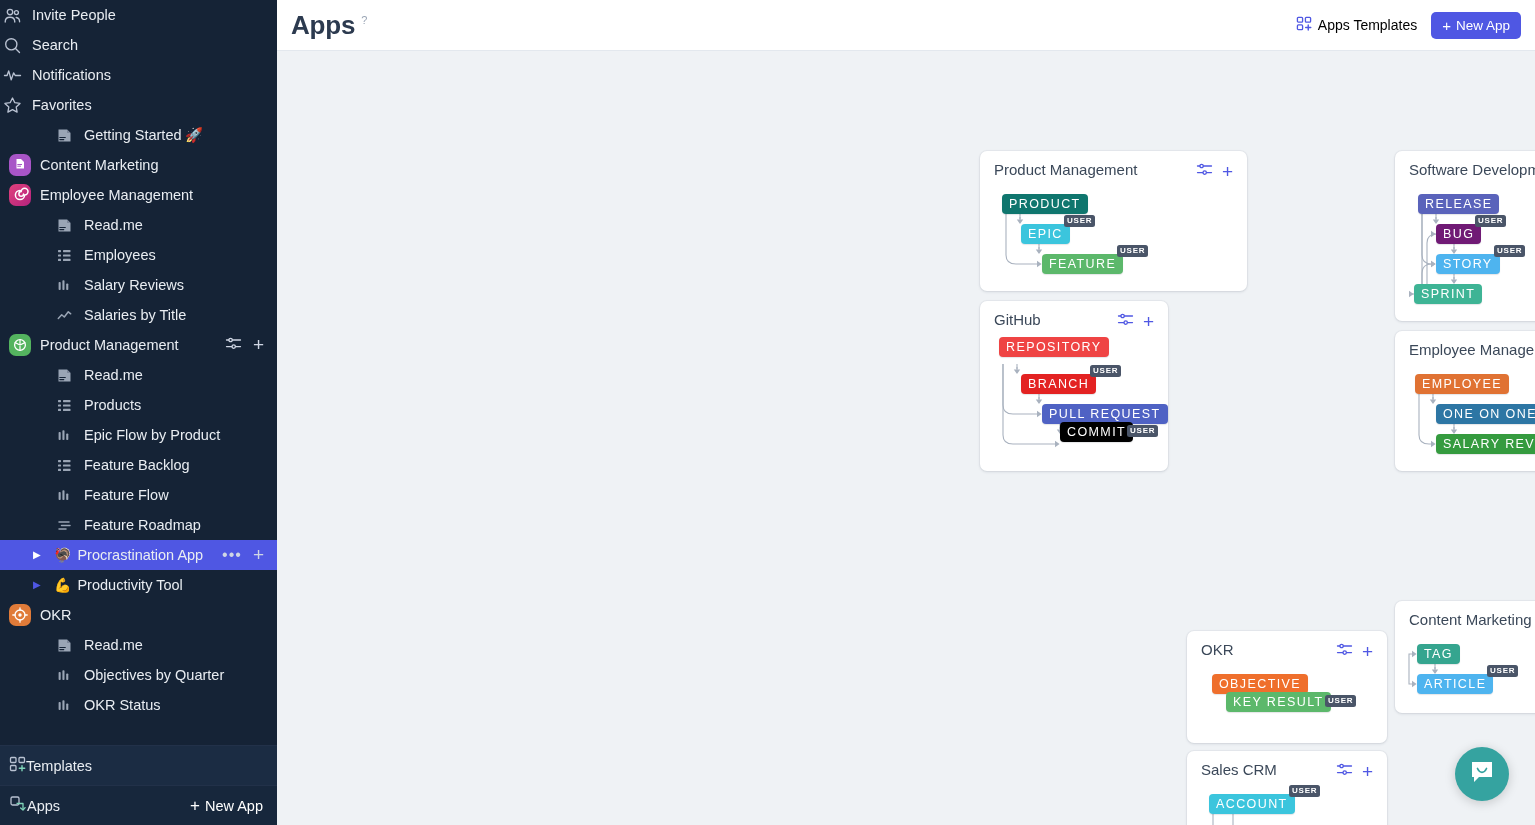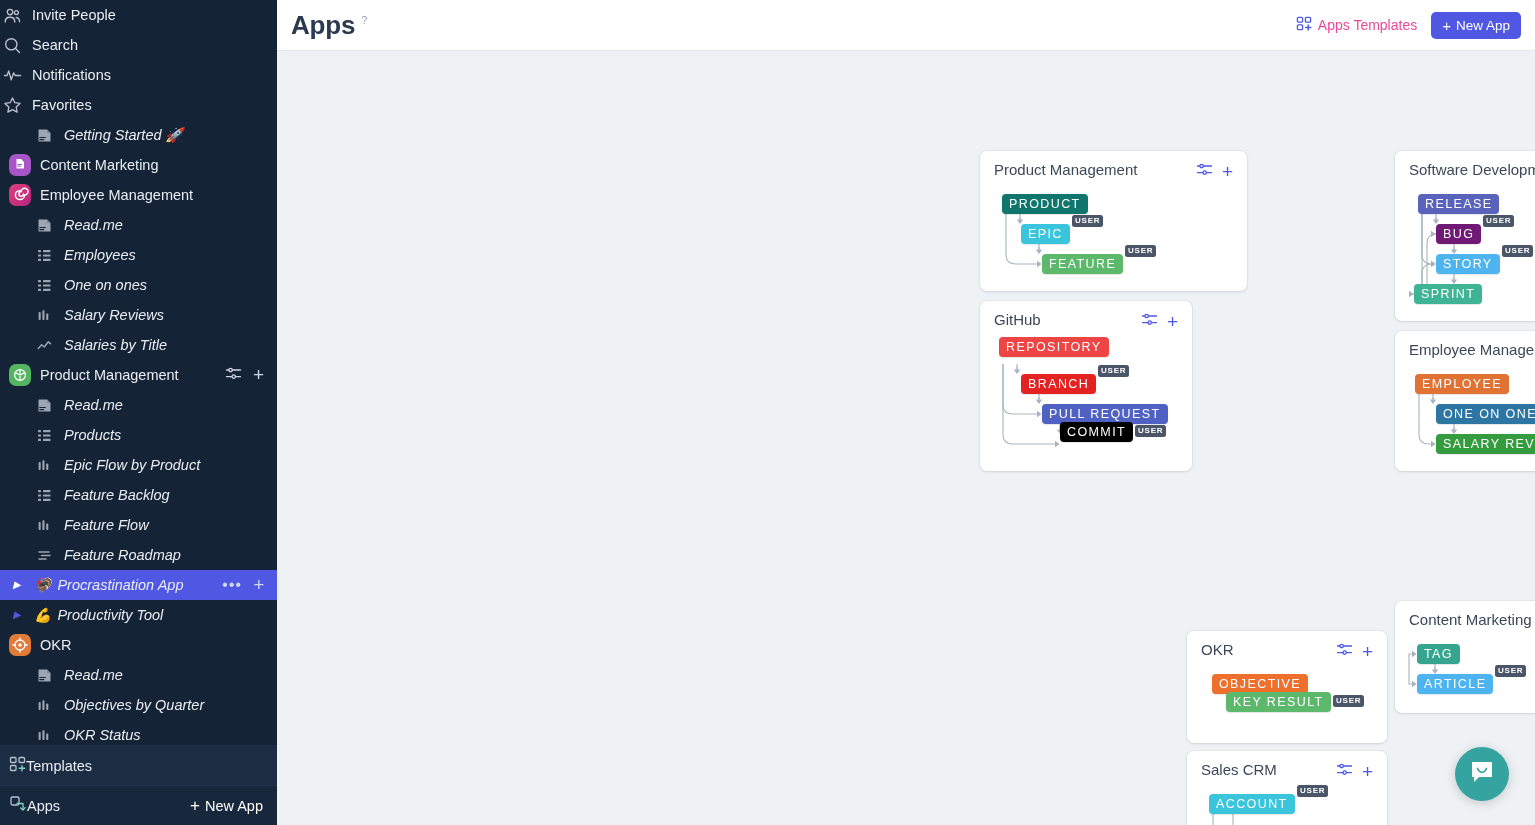--- a/index.html
+++ b/index.html
@@ -22,21 +22,21 @@
   }
   .nav-row {
     height: 30px;
     display: flex; align-items: center;
     padding-left: 2px;
     font-size: 14.5px;
     color: #e9edf2;
     white-space: nowrap;
     position: relative;
   }
-  .nav-row.sub { padding-left: 34px; font-style: italic; }
+  .nav-row.sub { padding-left: 54px; }
   .nav-row.app-head { padding-left: 9px; }
   .nav-row.selected { background: #4f57e3; }
   .nav-row .ic {
     width: 21px; height: 21px;
     margin-right: 9px;
     flex: 0 0 21px;
     display: flex; align-items: center; justify-content: center;
   }
   .nav-row .ic svg { display: block; }
   .nav-row .lbl { flex: 1 1 auto; overflow: hidden; text-overflow: ellipsis; }
@@ -81,21 +81,21 @@
     position: relative; z-index: 5;
   }
   #page-title {
     font-size: 26px; font-weight: bold; color: #2c3a4f;
     letter-spacing: -0.2px;
   }
   #help-q { font-size: 11px; color: #9aa5b5; margin-left: 6px; align-self: flex-start; margin-top: 14px; }
   .topbar-right { margin-left: auto; display: flex; align-items: center; gap: 14px; }
   #apps-templates {
     display: flex; align-items: center; gap: 6px;
-    color: #ec4899; font-size: 14px;
+    color: #000000; font-size: 14px;
   }
   #new-app-btn {
     background: #4f57e3; color: #fff;
     border-radius: 5px; height: 27px;
     padding: 0 11px;
     display: flex; align-items: center; gap: 5px;
     font-size: 13.5px;
   }
   #new-app-btn .pl { font-size: 15px; font-weight: 300; }
 
@@ -130,21 +130,20 @@
     box-shadow: 0 1px 1px rgba(30,40,60,0.12);
   }
   .userbadge {
     position: absolute;
     background: #4a5568; color: #ffffff;
     font-size: 8px; font-weight: bold;
     letter-spacing: 0.8px;
     border-radius: 2.5px;
     padding: 1px 3px 1.5px 3px;
     line-height: 9px;
-    margin-left: 8px;
   }
   .conn { position: absolute; overflow: visible; }
   .conn path { fill: none; stroke: #a9b2bf; stroke-width: 1.1px; }
   .conn polygon, .conn .ah { fill: #a9b2bf; }
 
   
   #intercom {
     position: absolute; right: 26px; bottom: 24px;
     width: 54px; height: 54px; border-radius: 50%;
     background: #35a3a0;
@@ -248,35 +247,20 @@
                 <rect x="1" y="2" width="3" height="2.2" rx=".6"></rect>
                 <rect x="6" y="2" width="7.5" height="2.2" rx=".6"></rect>
                 <rect x="1" y="6.4" width="3" height="2.2" rx=".6"></rect>
                 <rect x="6" y="6.4" width="7.5" height="2.2" rx=".6"></rect>
                 <rect x="1" y="10.8" width="3" height="2.2" rx=".6"></rect>
                 <rect x="6" y="10.8" width="7.5" height="2.2" rx=".6"></rect>
               </g>
             </svg>
           </span>
           <span class="lbl">Employees</span>
-        </div>
-        <div class="nav-row sub">
-          <span class="ic">
-            <svg width="15" height="15" viewBox="0 0 15 15">
-              <g fill="#9aa5b5">
-                <rect x="1" y="2" width="3" height="2.2" rx=".6"></rect>
-                <rect x="6" y="2" width="7.5" height="2.2" rx=".6"></rect>
-                <rect x="1" y="6.4" width="3" height="2.2" rx=".6"></rect>
-                <rect x="6" y="6.4" width="7.5" height="2.2" rx=".6"></rect>
-                <rect x="1" y="10.8" width="3" height="2.2" rx=".6"></rect>
-                <rect x="6" y="10.8" width="7.5" height="2.2" rx=".6"></rect>
-              </g>
-            </svg>
-          </span>
-          <span class="lbl">One on ones</span>
         </div>
         <div class="nav-row sub">
           <span class="ic">
             <svg width="15" height="15" viewBox="0 0 15 15">
               <g fill="#9aa5b5">
                 <rect x="1.6" y="4" width="2.1" height="8" rx=".8"></rect>
                 <rect x="5.4" y="2.2" width="2.1" height="9.8" rx=".8"></rect>
                 <rect x="9.2" y="5.4" width="2.1" height="6.6" rx=".8"></rect>
               </g>
             </svg>
@@ -523,21 +507,21 @@
             <polygon points="55.8,98.6 62.2,98.6 59,103"></polygon>
             <path d="M26 63 L26 104 Q26 113 36 113 L57 113"></path>
             <polygon points="57,109.8 57,116.2 61.6,113"></polygon>
           </svg>
           <div class="entity" style="left:22px;top:43px;background:#0f766e">PRODUCT</div>
           <div class="entity" style="left:41px;top:73px;background:#3bc5dd">EPIC</div>
           <div class="userbadge" style="left:84px;top:64px">USER</div>
           <div class="entity" style="left:62px;top:103px;background:#5cb86b">FEATURE</div>
           <div class="userbadge" style="left:137px;top:94px">USER</div>
         </div>
-        <div class="app-card" style="left: 703px; top: 250px; width: 212px; height: 170px;">
+        <div class="app-card" style="left: 703px; top: 250px; width: 188px; height: 170px;">
           <div class="card-title">GitHub</div>
           <div class="card-tools" style="right:14px">
       <span><svg width="17" height="15" viewBox="0 0 17 15">
                 <g stroke="#4f57e3" stroke-width="1.3" stroke-linecap="round">
                   <path d="M1.5 4h2.2M7.6 4h7.9M1.5 10.6h5.2M10.7 10.6h4.8"></path>
                 </g>
                 <circle cx="5.6" cy="4" r="1.7" fill="none" stroke="#4f57e3" stroke-width="1.3"></circle>
                 <circle cx="8.7" cy="10.6" r="1.7" fill="none" stroke="#4f57e3" stroke-width="1.3"></circle>
               </svg></span>
       <span class="plusi">+</span>

